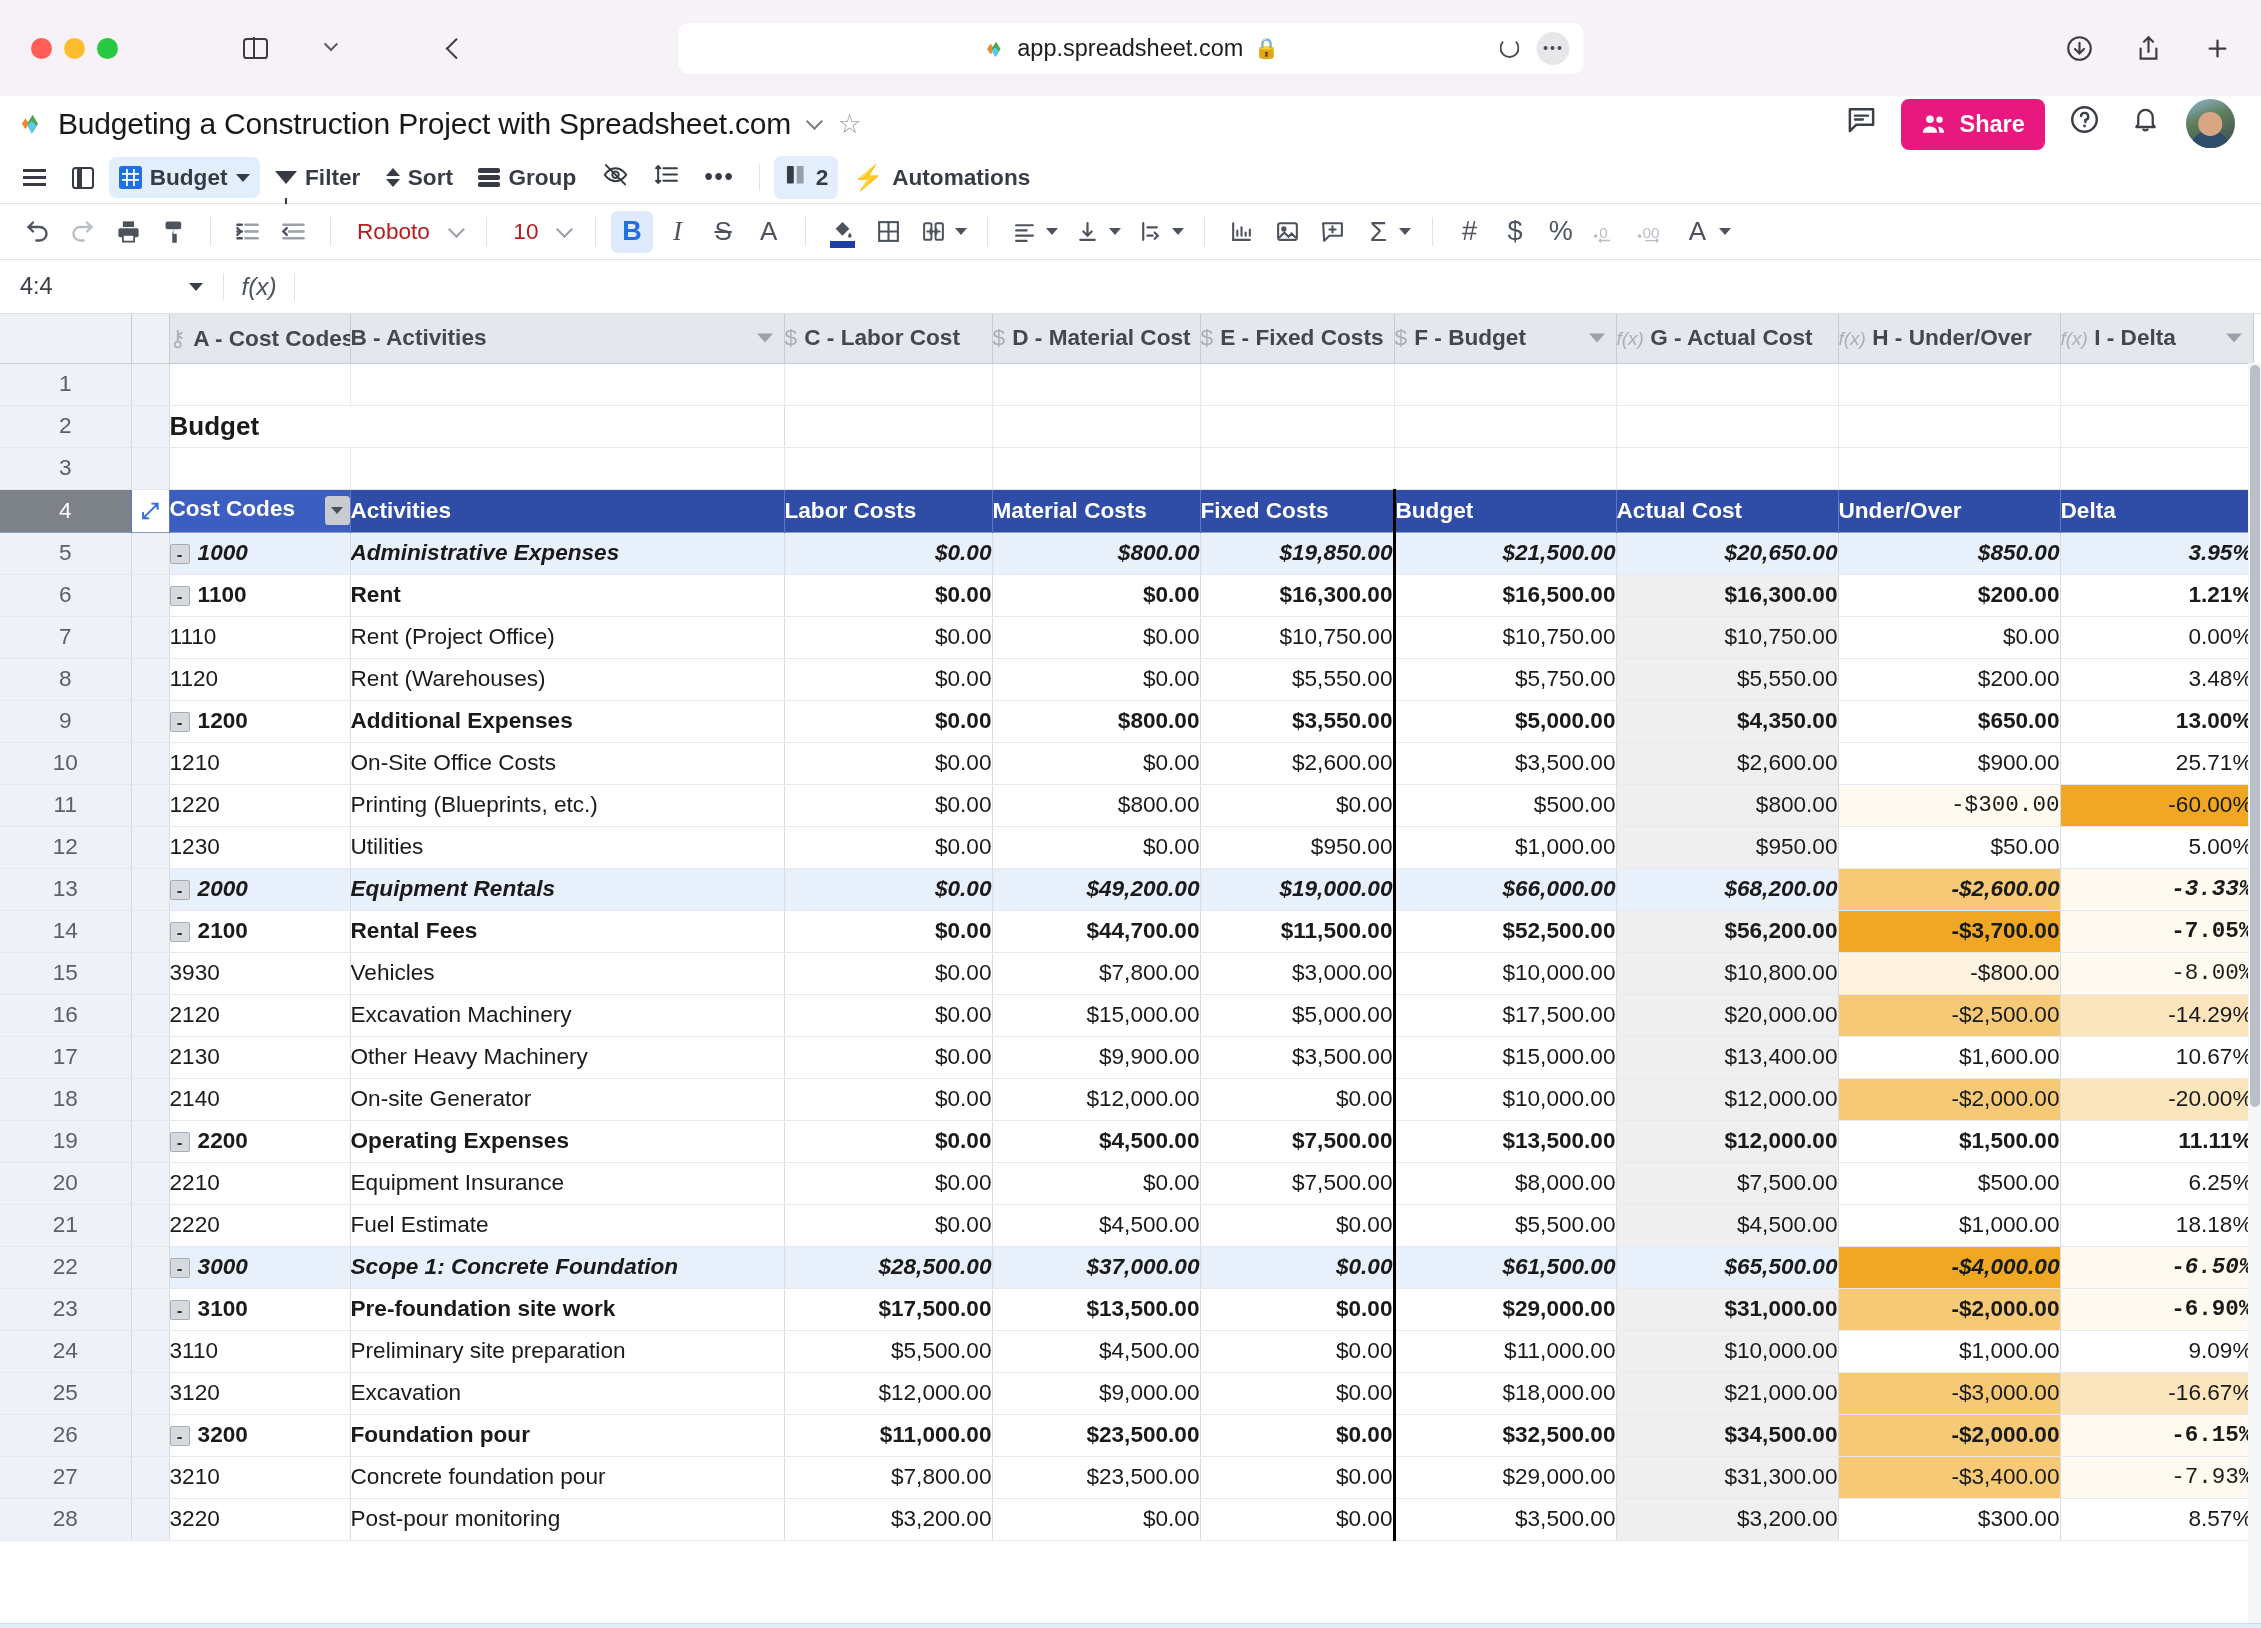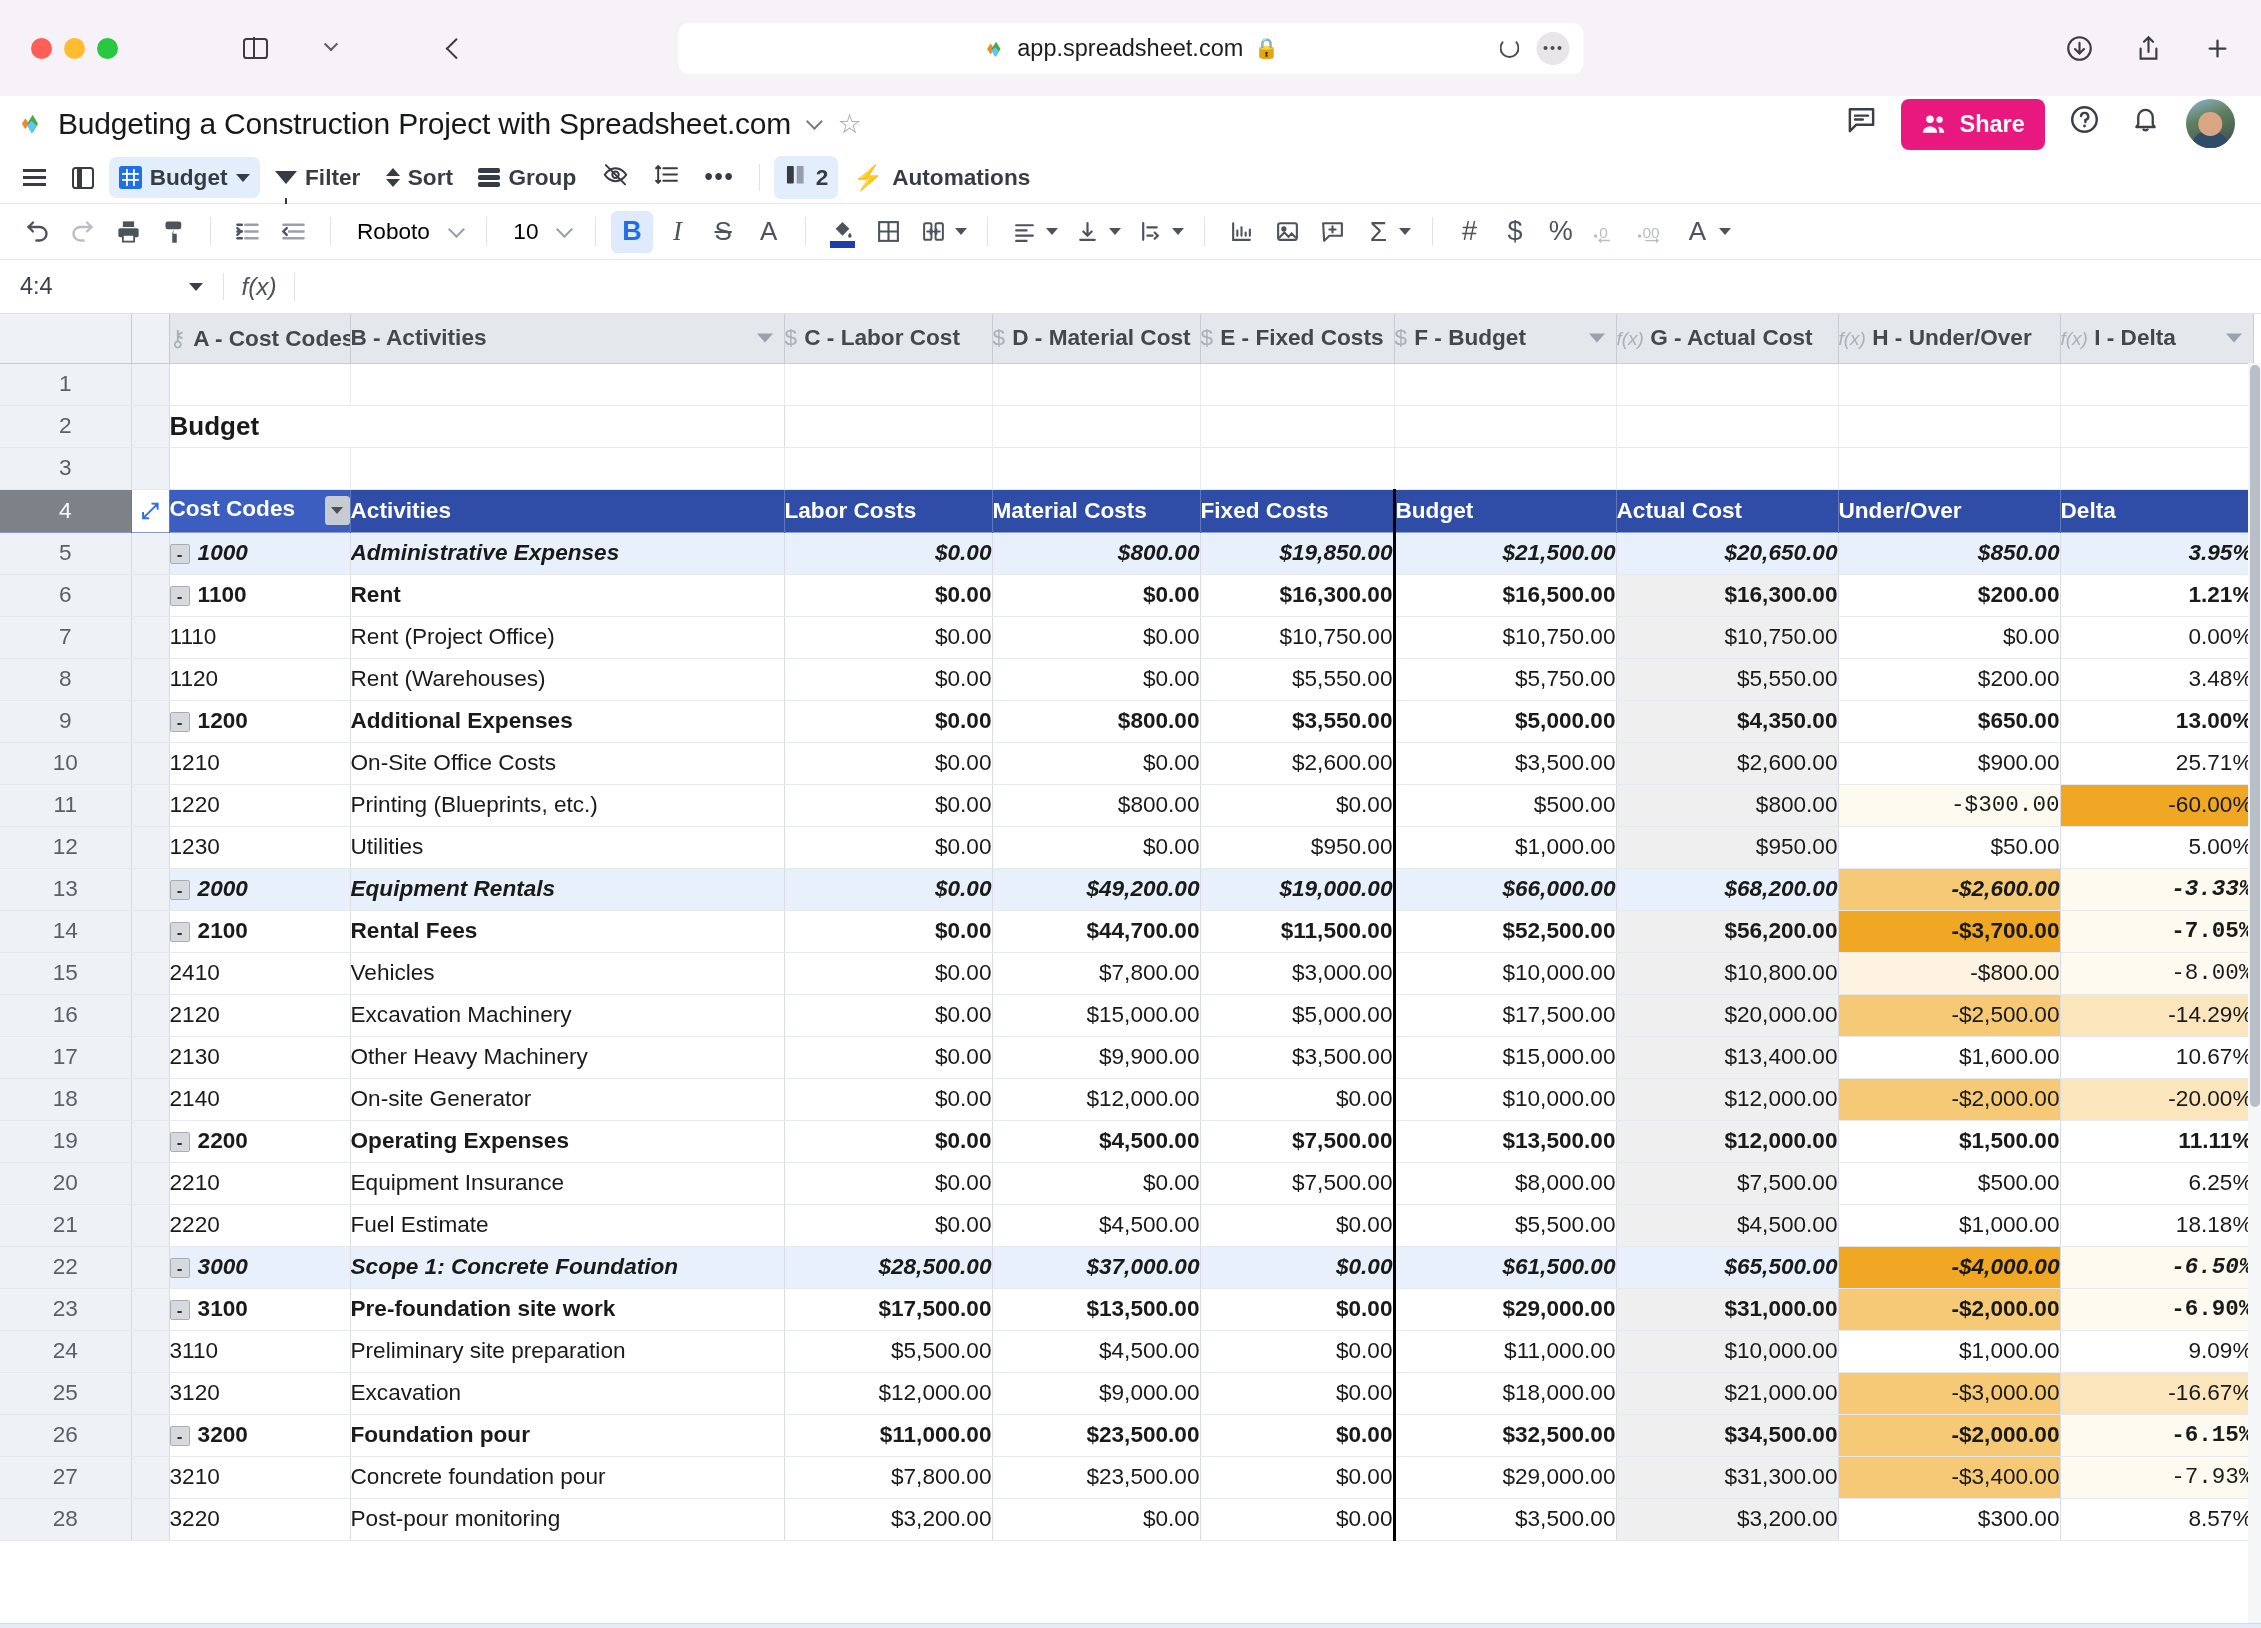--- a/index.html
+++ b/index.html
@@ -157,21 +157,21 @@
     padding: 0 16.3px; background:#fff; border-bottom: 0.9px solid #e3e6ea;
   }
   .tb {
     width: 42px; height: 42px; display:flex; align-items:center; justify-content:center;
     border-radius: 6.3px; cursor:pointer; color:#4d535c; font-size: 24.4px;
   }
   .tb.active { background:#dfeafc; color:#1f6fe5; }
   .tb.disabled { color:#b9bec6; }
   .tb-sep { width:0.9px; height:29px; background:#dfe3e8; margin:0 11.8px; }
   .font-box { display:flex;align-items:center;gap:18px;padding:0 11px;cursor:pointer;}
-  .font-name { font-size:22.6px; color:#000000; }
+  .font-name { font-size:22.6px; color:#b91c1c; }
   .chev-tb { width:11.8px;height:11.8px;border-right:2.2px solid #9aa0ab;border-bottom:2.2px solid #9aa0ab;transform:rotate(45deg) translateY(-3.6px); }
   .tb-caret { width:0;height:0;border-left:6.3px solid transparent;border-right:6.3px solid transparent;border-top:7.2px solid #4d535c;margin-left:-3.6px;margin-right:5.4px;}
   .fillcolor { position:relative; }
   .fillcolor::after { content:''; position:absolute; left:8.1px; right:8.1px; bottom:4.5px; height:7.2px; background:#1f3fa8; }
 
   
   .formula-bar { height: 54px; display:flex; align-items:center; background:#fff; border-bottom:0.9px solid #dfe3e8;}
   .cellref {
     width: 224px; display:flex; align-items:center; justify-content:space-between;
     padding: 0 20px; font-size: 23.5px; color:#3b4048; border-right:0.9px solid #dfe3e8; cursor:pointer;
@@ -829,21 +829,21 @@
           <td class="cell num lvl2">$44,700.00</td>
           <td class="cell num lvl2">$11,500.00</td>
           <td class="cell num lvl2 budget-border-l">$52,500.00</td>
           <td class="cell num lvl2 gshade">$56,200.00</td>
           <td class="cell num lvl2 bg-orange1 neg">-$3,700.00</td>
           <td class="cell num lvl2 bg-cream2">-7.05%</td>
         </tr>
         <tr>
           <td class="rownum">15</td>
           <td class="handle-cell"></td>
-          <td class="cell lvl3 ind3"><span>2410</span></td>
+          <td class="cell lvl3 ind3"><span>3930</span></td>
           <td class="cell lvl3">Vehicles</td>
           <td class="cell num lvl3">$0.00</td>
           <td class="cell num lvl3">$7,800.00</td>
           <td class="cell num lvl3">$3,000.00</td>
           <td class="cell num lvl3 budget-border-l">$10,000.00</td>
           <td class="cell num lvl3 gshade">$10,800.00</td>
           <td class="cell num lvl3 bg-cream1 neg">-$800.00</td>
           <td class="cell num lvl3 bg-cream2">-8.00%</td>
         </tr>
         <tr>

